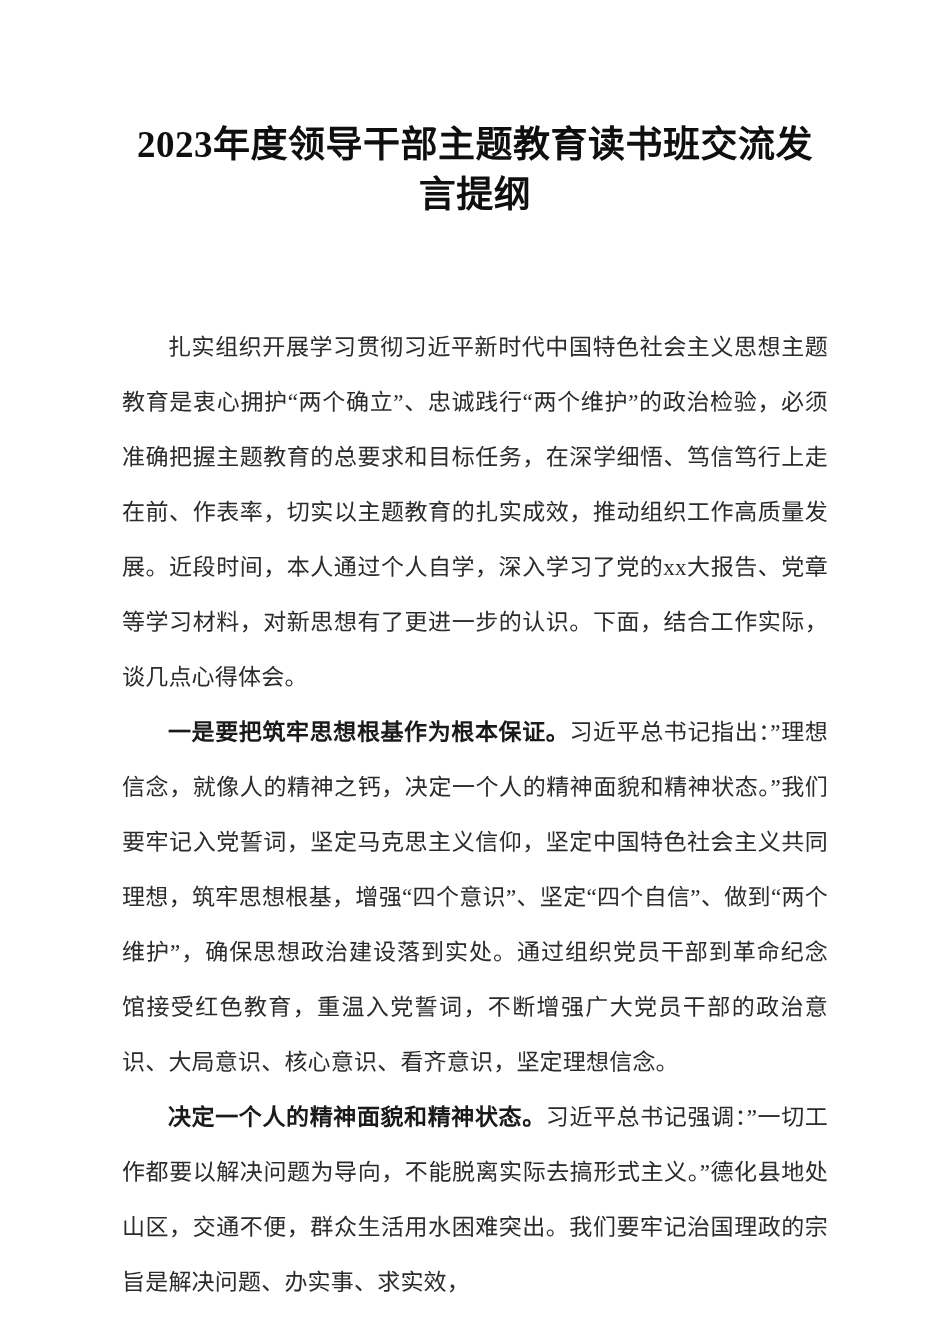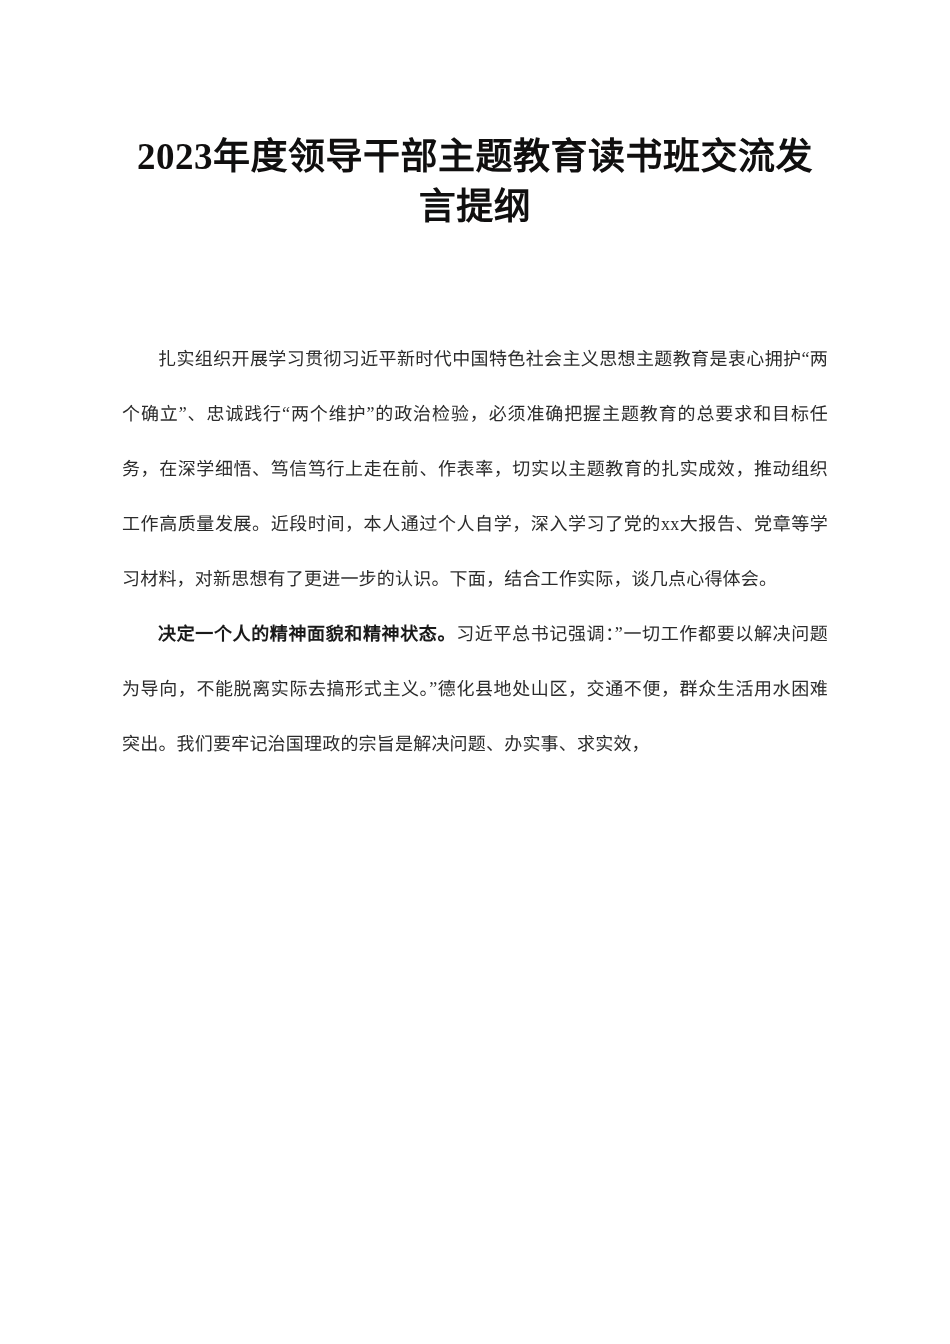--- a/index.html
+++ b/index.html
@@ -16,21 +16,20 @@
     font-family: "Liberation Serif", "DejaVu Serif", serif;
     -webkit-font-smoothing: antialiased;
   }
 
   .page {
     position: relative;
     width: 950px;
     height: 1188px;
     background: #ffffff;
     box-sizing: border-box;
-    margin-top: 12px;
   }
 
   .doc-body {
     position: absolute;
     left: 122px;
     top: 120px;
     width: 706px;
   }
 
   
@@ -43,21 +42,21 @@
     color: #100f0f;
     letter-spacing: 0.5px;
     margin: 0 0 0 0;
     padding: 0 4px;
     word-break: break-all;
   }
 
   
   .para {
     font-family: "Liberation Serif", "DejaVu Serif", serif;
-    font-size: 18px;
+    font-size: 23px;
     line-height: 55px;
     color: #2b2b2b;
     text-align: justify;
     text-justify: inter-character;
     text-align-last: left;
     margin: 0;
     padding: 0;
     text-indent: 2em;
     word-break: break-all;
     letter-spacing: 0.2px;
@@ -86,18 +85,19 @@
 <div class="page">
 
   <div class="doc-body">
 
     <h1 class="doc-title">2023年度领导干部主题教育读书班交流发言提纲</h1>
 
     <div class="spacer-top"></div>
 
     <p class="para para-first"><span>扎实组织开展学习贯彻习近平新时代中国特色社会主义思想主题教育是衷心拥护“两个确立”、忠诚践行“两个维护”的政治检验，必须准确把握主题教育的总要求和目标任务，在深学细悟、笃信笃行上走在前、作表率，切实以主题教育的扎实成效，推动组织工作高质量发展。近段时间，本人通过个人自学，深入学习了党的xx大报告、党章等学习材料，对新思想有了更进一步的认识。下面，结合工作实际，谈几点心得体会。</span></p>
 
+    <p class="para"><span class="lead">一是要把筑牢思想根基作为根本保证。</span><span>习近平总书记指出：”理想信念，就像人的精神之钙，决定一个人的精神面貌和精神状态。”我们要牢记入党誓词，坚定马克思主义信仰，坚定中国特色社会主义共同理想，筑牢思想根基，增强“四个意识”、坚定“四个自信”、做到“两个维护”，确保思想政治建设落到实处。通过组织党员干部到革命纪念馆接受红色教育，重温入党誓词，不断增强广大党员干部的政治意识、大局意识、核心意识、看齐意识，坚定理想信念。</span></p>
 
     <p class="para"><span class="lead">决定一个人的精神面貌和精神状态。</span><span>习近平总书记强调：”一切工作都要以解决问题为导向，不能脱离实际去搞形式主义。”德化县地处山区，交通不便，群众生活用水困难突出。我们要牢记治国理政的宗旨是解决问题、办实事、求实效，</span></p>
 
   </div>
 
 </div>
 
 </body></html>

